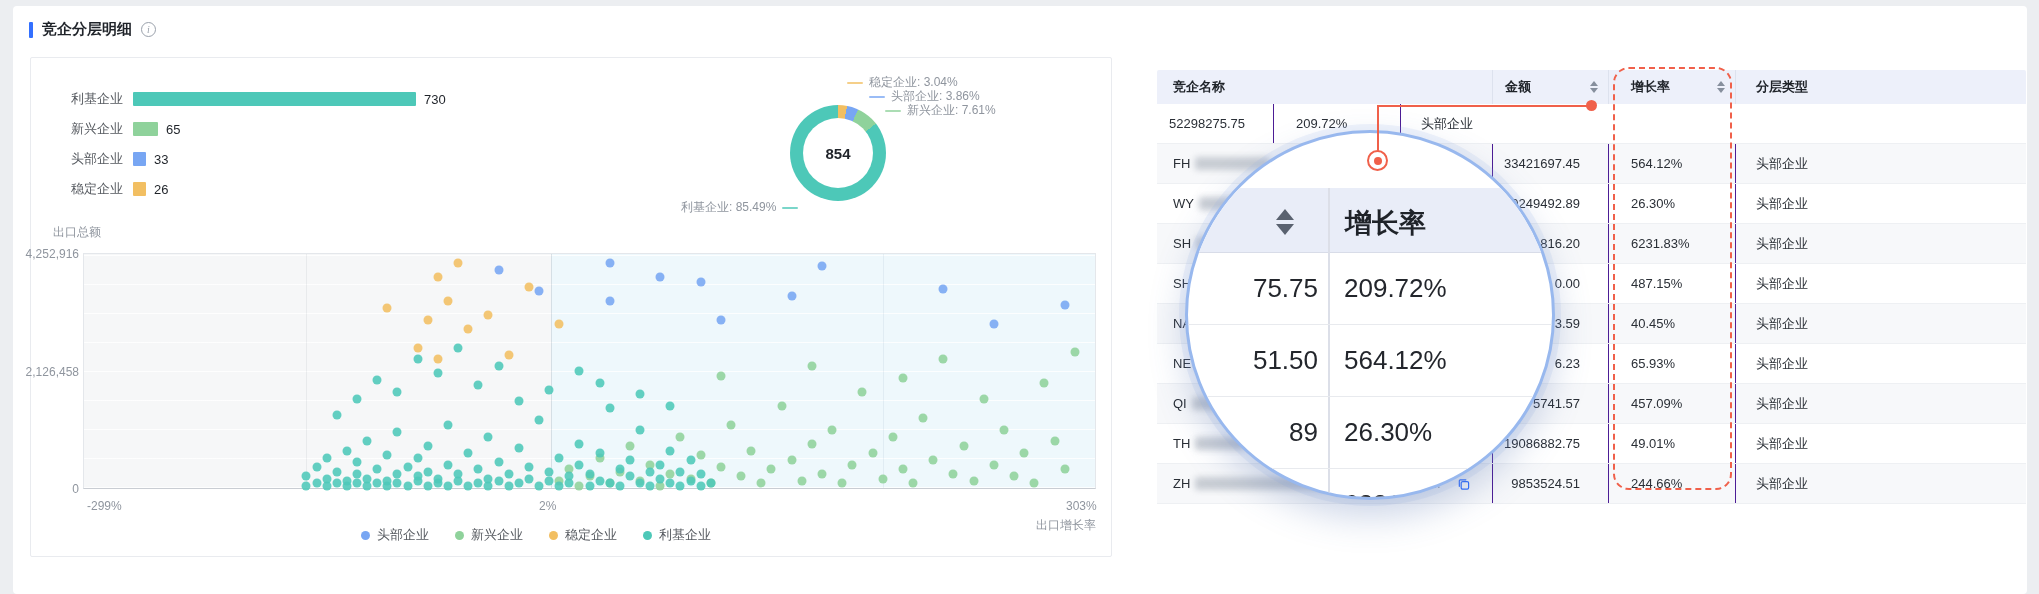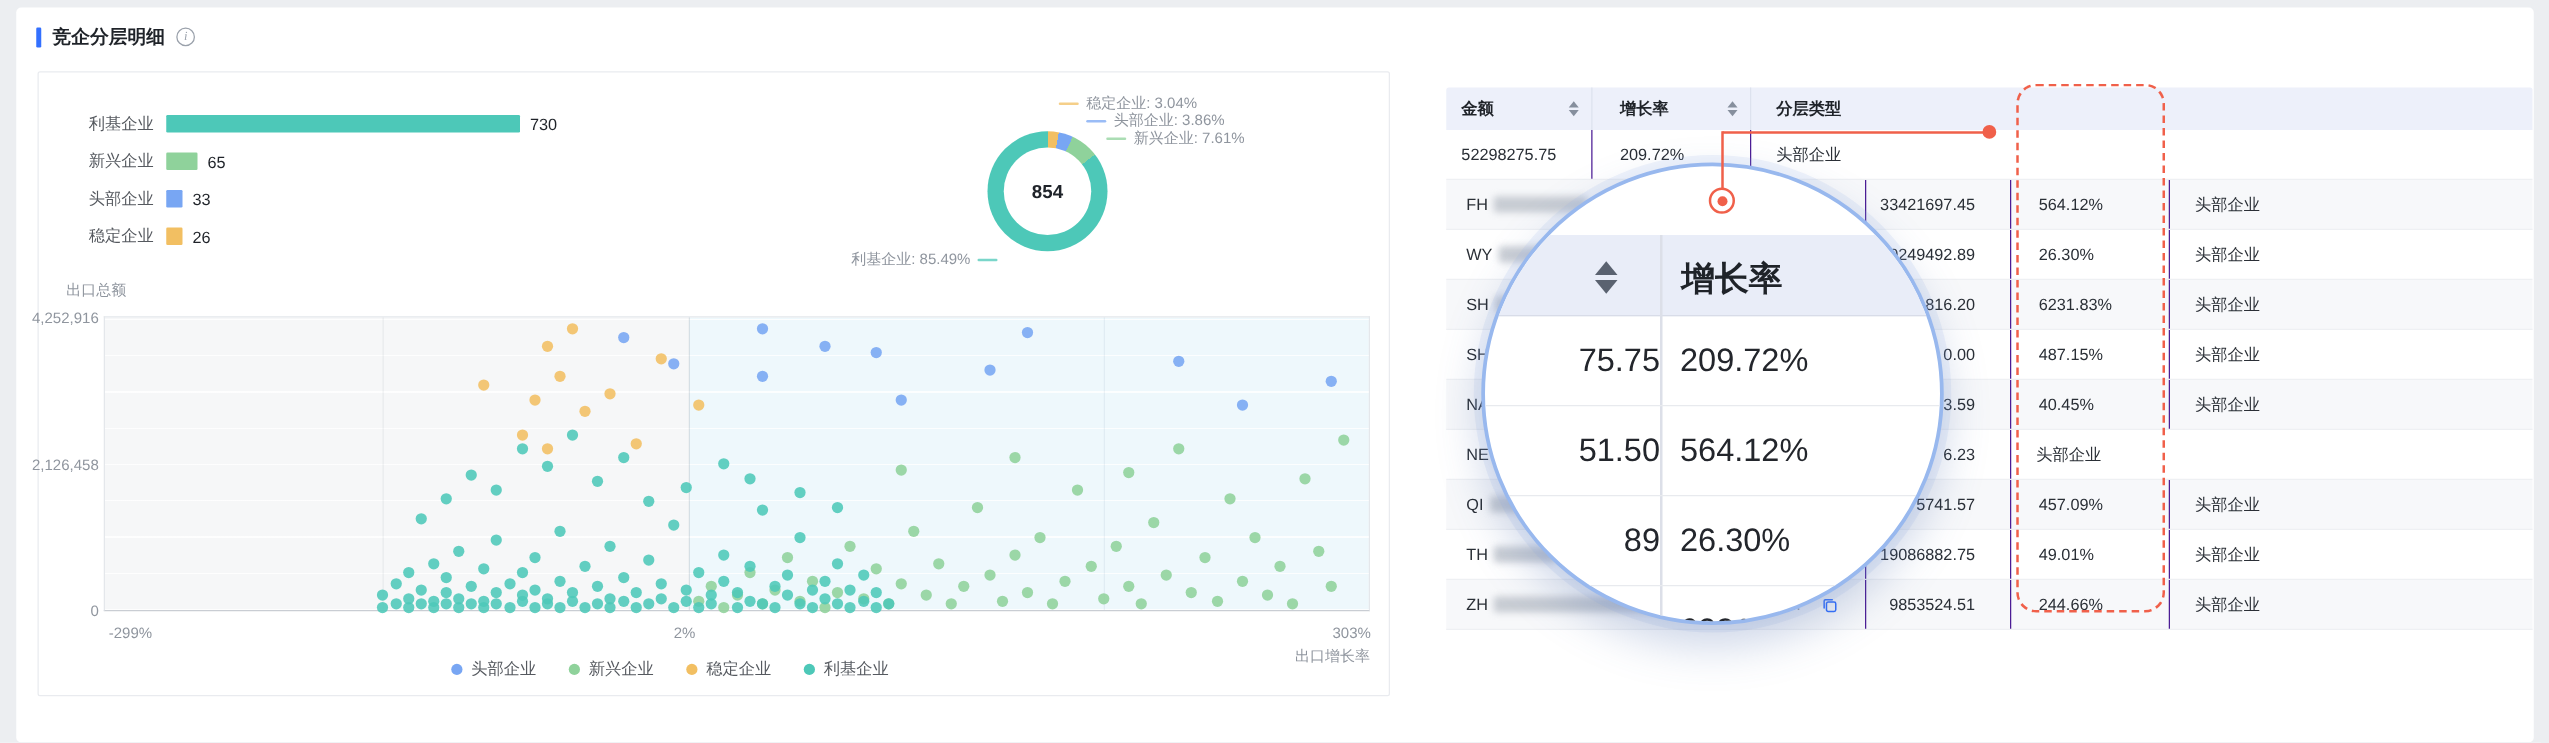--- a/index.html
+++ b/index.html
@@ -86,21 +86,21 @@
   .mag-div{position:absolute;left:140px;top:55px;width:2px;bottom:0;background:#dcdfe8;}
   .mag-sort{position:absolute;left:88px;top:76px;display:flex;flex-direction:column;gap:4px;}
   .msa{width:0;height:0;border-left:9px solid transparent;border-right:9px solid transparent;}
   .msa.up{border-bottom:11px solid #5a6270;} .msa.dn{border-top:11px solid #5a6270;}
   .mag-title{position:absolute;left:157px;top:72px;font-size:27px;font-weight:700;color:#1f2329;}
   .mag-sort2{position:absolute;left:344px;top:88px;display:flex;flex-direction:column;gap:3px;opacity:.8;}
   .msb{width:0;height:0;border-left:6px solid transparent;border-right:6px solid transparent;}
   .msb.up{border-bottom:7px solid #5a6270;} .msb.dn{border-top:7px solid #5a6270;}
   .mrow{position:absolute;left:0;width:100%;height:72px;border-bottom:1px solid #e8eaee;display:flex;
     align-items:center;font-size:26px;color:#23262c;}
-  .mc1{width:140px;text-align:right;justify-content:flex-end;display:flex;}
+  .mc1{width:140px;text-align:right;padding-right:10px;justify-content:flex-end;display:flex;}
   .mc2{padding-left:16px;}
 
   
   .ann-h{position:absolute;left:1378px;top:105px;width:212px;height:2px;background:#f0604a;z-index:8;}
   .ann-v{position:absolute;left:1377px;top:105px;width:2px;height:50px;background:#f0604a;z-index:8;}
   .ann-dot{position:absolute;left:1586px;top:100px;width:11px;height:11px;border-radius:50%;background:#f0604a;z-index:8;}
   .ann-target{position:absolute;left:1367px;top:150px;width:21px;height:21px;border:2px solid #f0604a;
     border-radius:50%;background:#fff;z-index:8;}
   .ann-target::after{content:"";position:absolute;left:50%;top:50%;width:8px;height:8px;margin:-4px 0 0 -4px;
     border-radius:50%;background:#f0604a;}
@@ -390,20 +390,23 @@
         </div>
         <div class="litem">
           <span class="ldot" style="background: rgb(77, 200, 184);"></span>
           <span>利基企业</span>
         </div>
       </div>
   </div>
 
   <div class="table">
     <div class="thead">
+      <div class="th th0">
+          <span>竞企名称</span>
+        </div>
       <div class="th th1">
           <span>金额</span>
         <span class="sort">
             <i class="sa up"></i>
             <i class="sa dn"></i>
           </span>
         </div>
       <div class="th th2">
           <span>增长率</span>
         <span class="sort">
@@ -501,20 +504,21 @@
             <span>NE</span>
             <span class="mask" style="width: 28px;"></span>
             <span class="copy">
               <svg width="13" height="13" viewBox="0 0 14 14">
                 <rect x="4.5" y="4.5" width="8" height="8" rx="1.5" fill="none" stroke="#3370ff" stroke-width="1.3"></rect>
                 <path d="M9.5 2.5h-6a1 1 0 0 0-1 1v6" fill="none" stroke="#3370ff" stroke-width="1.3" stroke-linecap="round"></path>
               </svg>
             </span>
           </div>
           <div class="td amt">6.23</div>
+          <div class="td gro">65.93%</div>
           <div class="td typ">头部企业</div>
         </div>
         <div class="trow">
           <div class="td name">
             <span>QI</span>
             <span class="mask" style="width: 40px;"></span>
             <span class="copy">
               <svg width="13" height="13" viewBox="0 0 14 14">
                 <rect x="4.5" y="4.5" width="8" height="8" rx="1.5" fill="none" stroke="#3370ff" stroke-width="1.3"></rect>
                 <path d="M9.5 2.5h-6a1 1 0 0 0-1 1v6" fill="none" stroke="#3370ff" stroke-width="1.3" stroke-linecap="round"></path>

